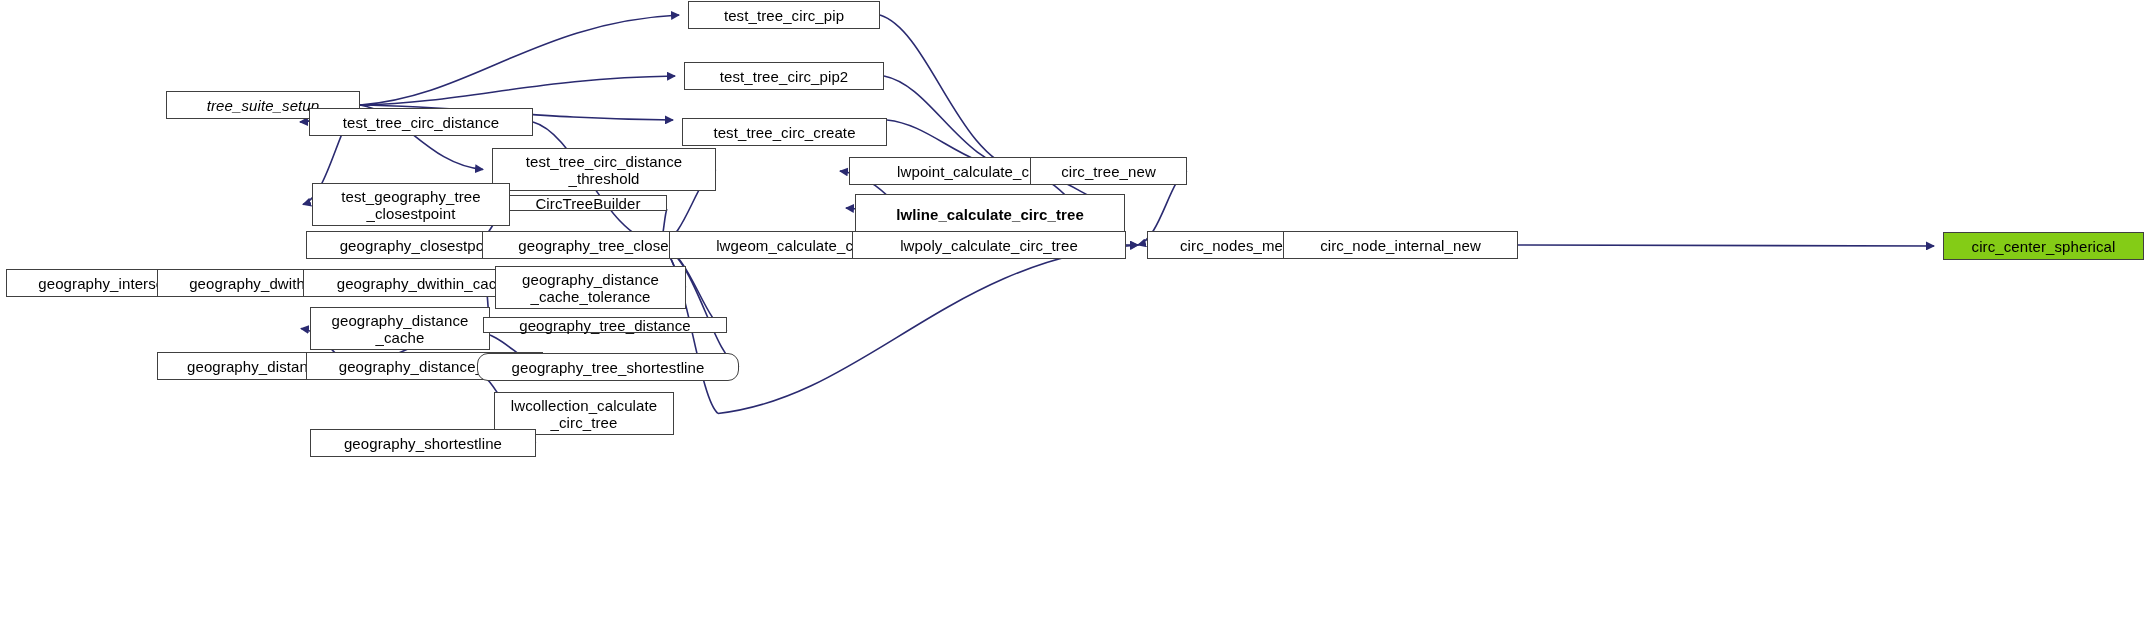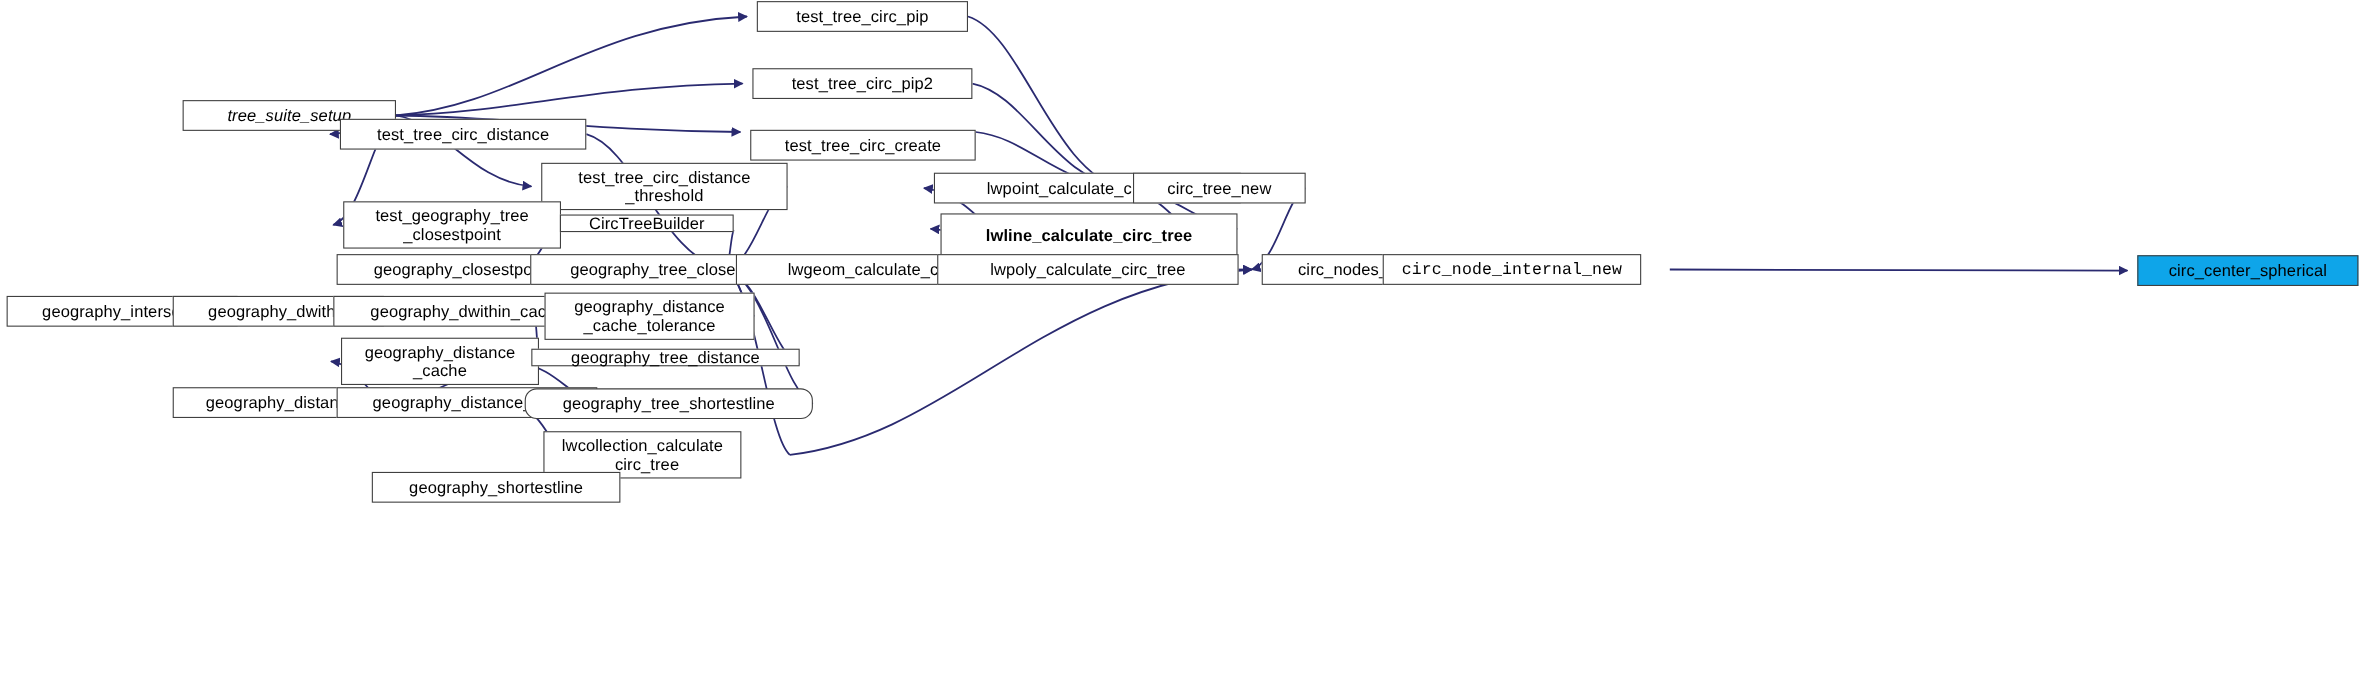--- a/index.html
+++ b/index.html
@@ -32,21 +32,21 @@
     font-size: 15px;
     line-height: 17px;
     display: flex;
     align-items: center;
     justify-content: center;
     text-align: center;
     white-space: pre-line;
     letter-spacing: 0.1px;
   }
   .node.highlight {
-    background: #0ea5e9;
+    background: #84cc16;
     text-align: right;
   }
   .node-label {
     display: block;
     white-space: pre-line;
   }
 </style>
 </head>
 <body>
 
@@ -118,22 +118,22 @@
       <div class="node" style="left: 495px; top: 266px; width: 191px; height: 43px;"><span class="node-label">geography_distance
 _cache_tolerance</span></div>
       <div class="node" style="left: 310px; top: 307px; width: 180px; height: 43px;"><span class="node-label">geography_distance
 _cache</span></div>
       <div class="node" style="left: 483px; top: 317px; width: 244px; height: 16px;"><span class="node-label">geography_tree_distance</span></div>
       <div class="node" style="left: 157px; top: 352px; width: 197px; height: 28px;"><span class="node-label">geography_distance</span></div>
       <div class="node" style="left: 306px; top: 352px; width: 237px; height: 28px;"><span class="node-label">geography_distance_tree</span></div>
       <div class="node" style="left: 477px; top: 353px; width: 262px; height: 28px; border-radius: 11px;"><span class="node-label">geography_tree_shortestline</span></div>
       <div class="node" style="left: 494px; top: 392px; width: 180px; height: 43px;"><span class="node-label">lwcollection_calculate
 _circ_tree</span></div>
-      <div class="node" style="left: 310px; top: 429px; width: 226px; height: 28px; margin-left: 28px;"><span class="node-label">geography_shortestline</span></div>
+      <div class="node" style="left: 310px; top: 429px; width: 226px; height: 28px;"><span class="node-label">geography_shortestline</span></div>
       <div class="node" style="left: 849px; top: 157px; width: 279px; height: 28px;"><span class="node-label">lwpoint_calculate_circ_tree</span></div>
       <div class="node" style="left: 855px; top: 194px; width: 270px; height: 40px; font-weight: bold;"><span class="node-label">lwline_calculate_circ_tree</span></div>
       <div class="node" style="left: 852px; top: 231px; width: 274px; height: 28px;"><span class="node-label">lwpoly_calculate_circ_tree</span></div>
       <div class="node" style="left: 1030px; top: 157px; width: 157px; height: 28px;"><span class="node-label">circ_tree_new</span></div>
       <div class="node" style="left: 1147px; top: 231px; width: 191px; height: 28px;"><span class="node-label">circ_nodes_merge</span></div>
-      <div class="node" style="left: 1257px; top: 231px; width: 235px; height: 28px; font-family: Liberation Mono, monospace;"><span class="node-label">circ_node_internal_new</span></div>
+      <div class="node" style="left: 1283px; top: 231px; width: 235px; height: 28px;"><span class="node-label">circ_node_internal_new</span></div>
       <div class="node highlight" style="left: 1943px; top: 232px; width: 201px; height: 28px;"><span class="node-label">circ_center_spherical</span></div>
     </div>
 </div>
 
 </body></html>

